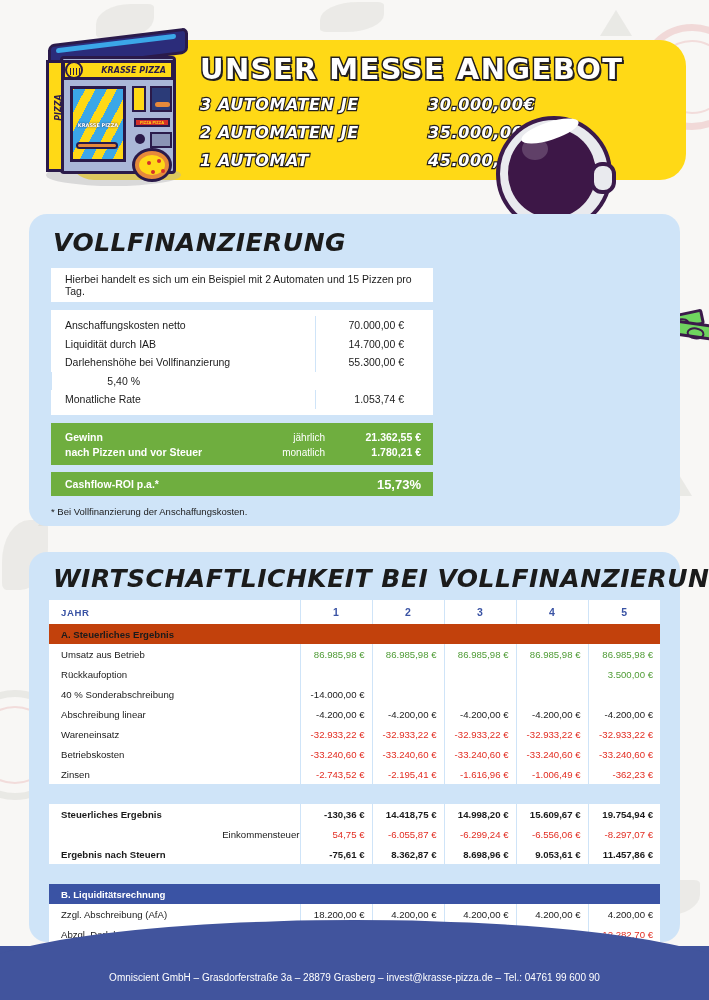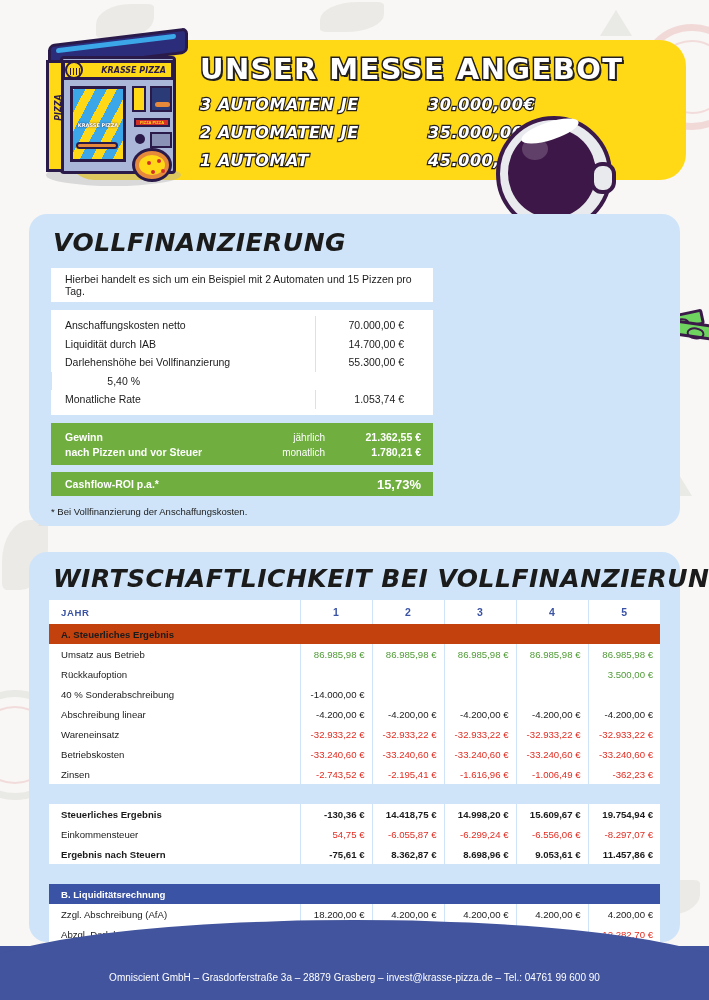--- a/index.html
+++ b/index.html
@@ -482,21 +482,21 @@
 
         <tr class="total">
           <td class="lab">Steuerliches Ergebnis</td>
           <td class="num">-130,36 €</td>
           <td class="num">14.418,75 €</td>
           <td class="num">14.998,20 €</td>
           <td class="num">15.609,67 €</td>
           <td class="num">19.754,94 €</td>
         </tr>
         <tr class="total red-tot" style="font-weight:normal;">
-          <td class="lab" style="font-weight:normal;">Einkommensteuer</td>
+          <td class="lab" style="font-weight:normal;text-align:right;">Einkommensteuer</td>
           <td class="num">54,75 €</td>
           <td class="num">-6.055,87 €</td>
           <td class="num">-6.299,24 €</td>
           <td class="num">-6.556,06 €</td>
           <td class="num">-8.297,07 €</td>
         </tr>
         <tr class="total">
           <td class="lab">Ergebnis nach Steuern</td>
           <td class="num">-75,61 €</td>
           <td class="num">8.362,87 €</td>

